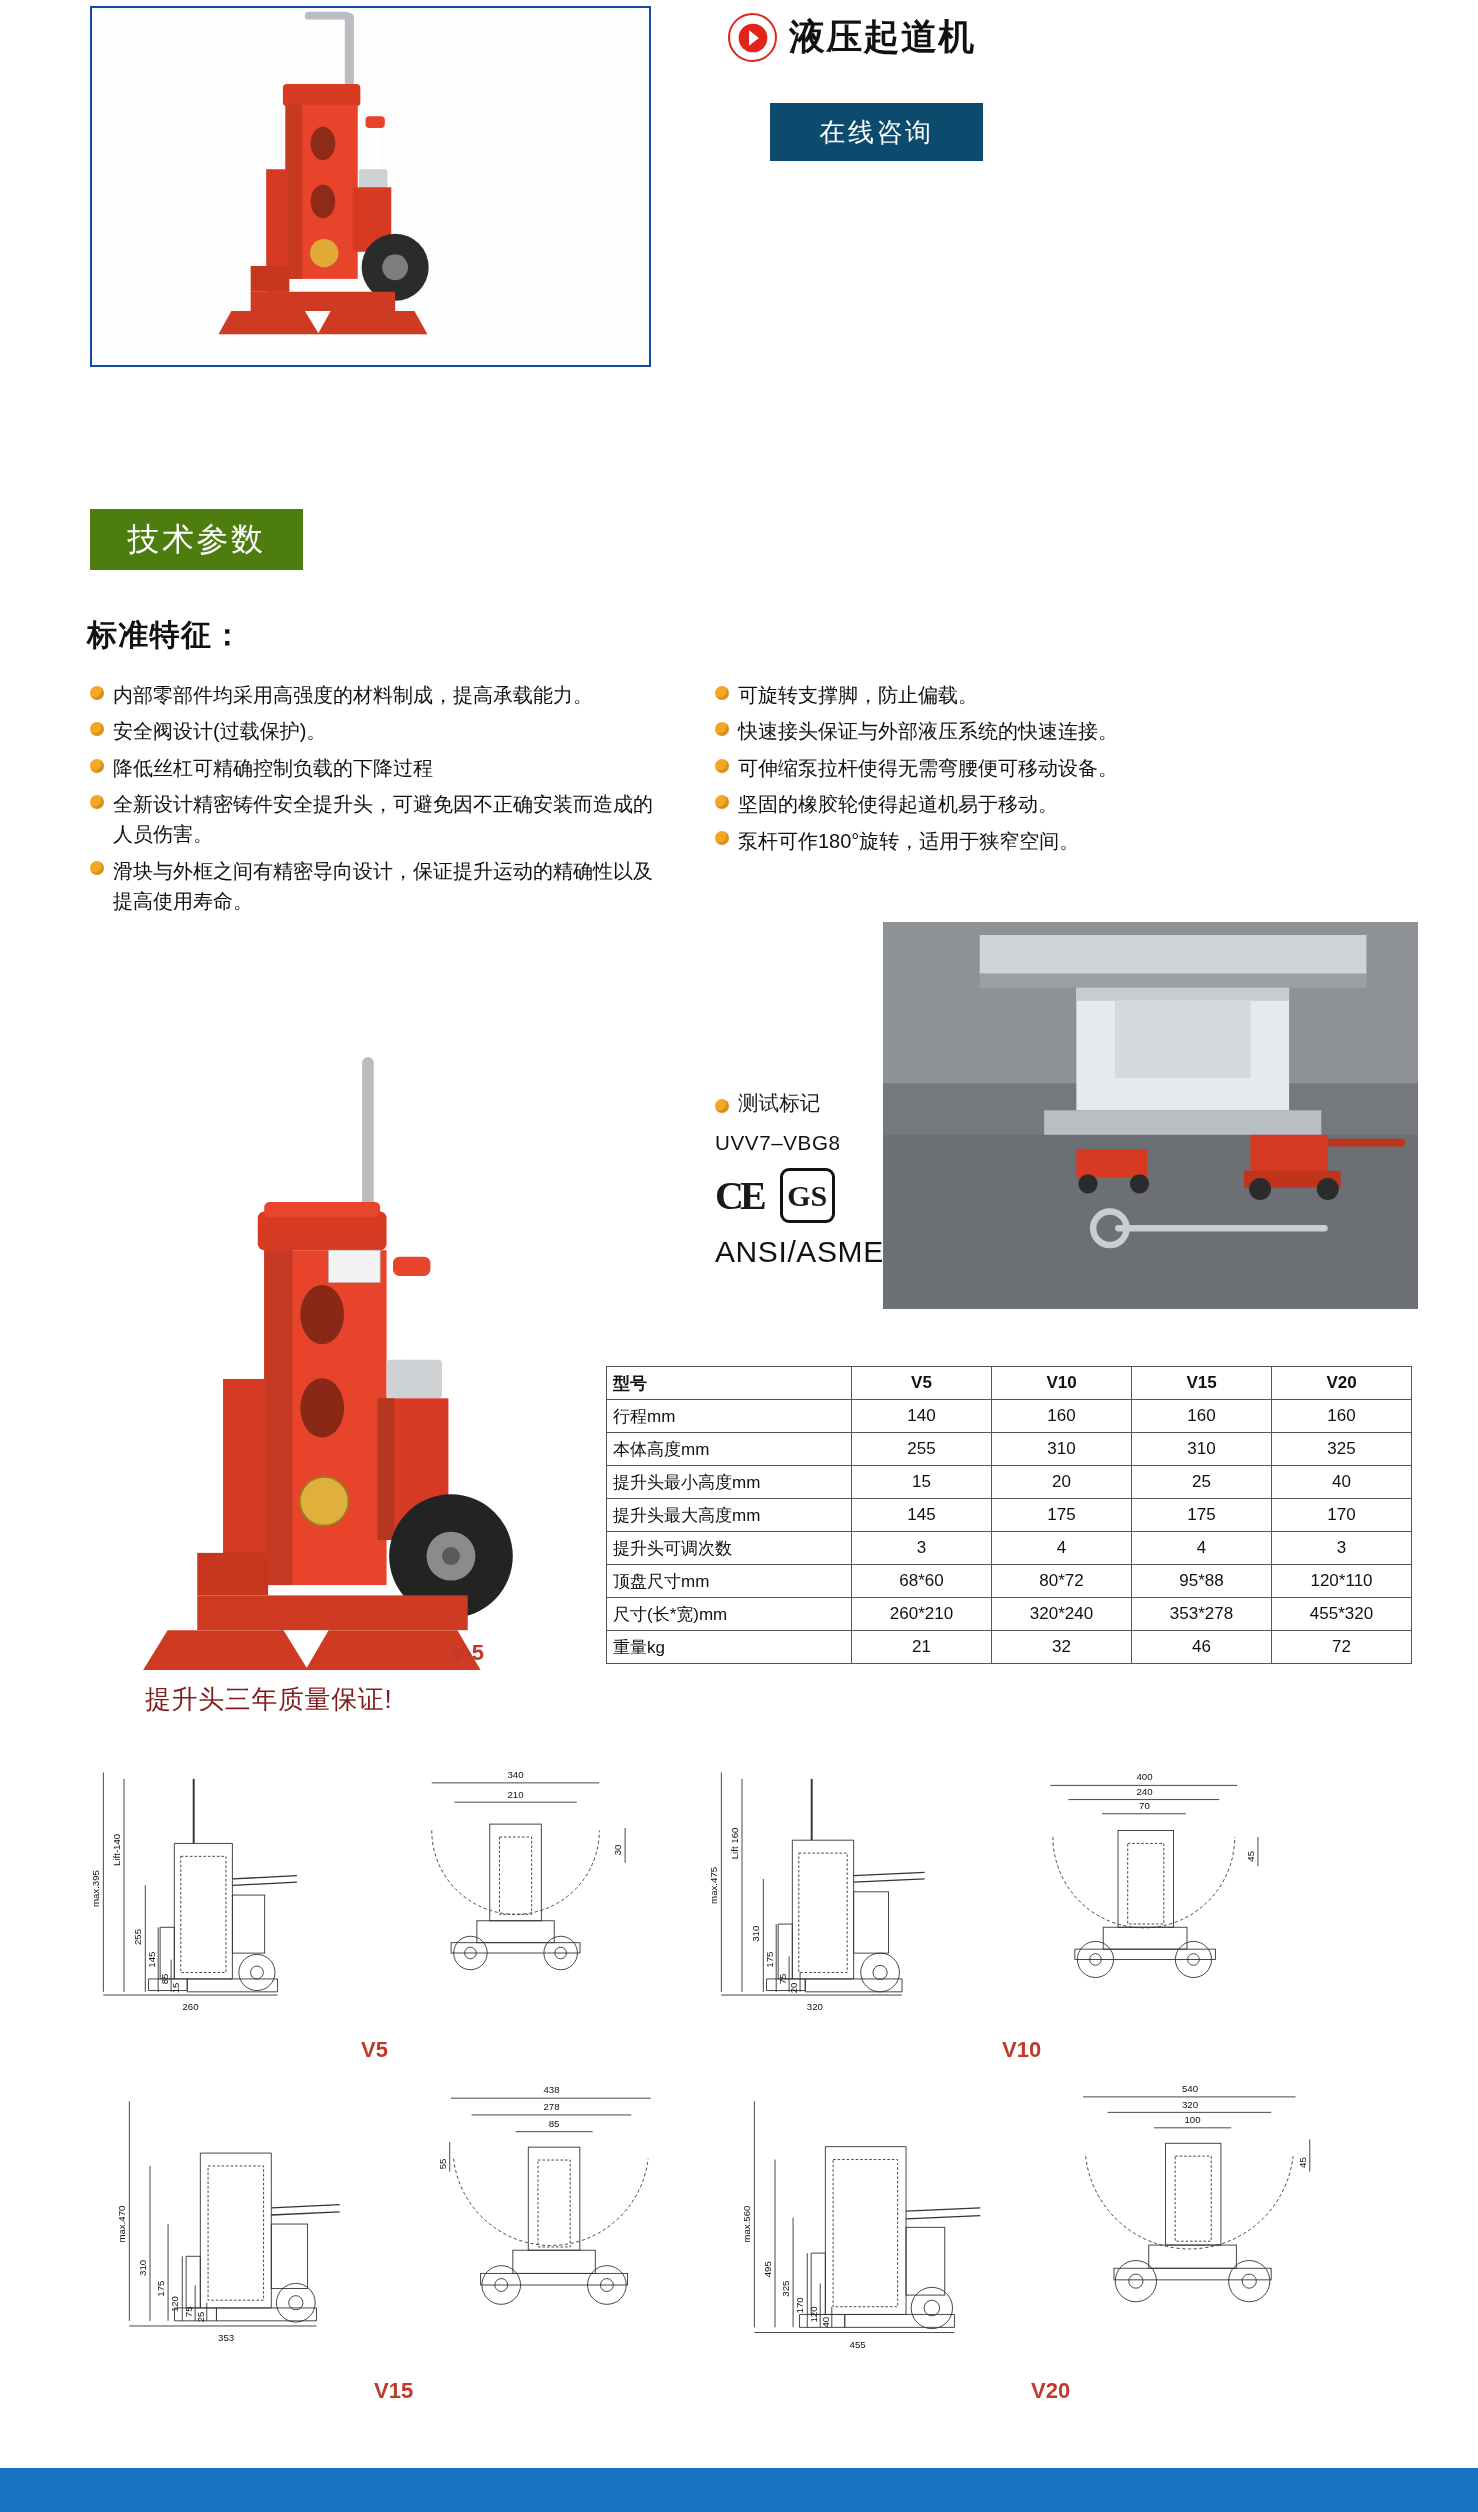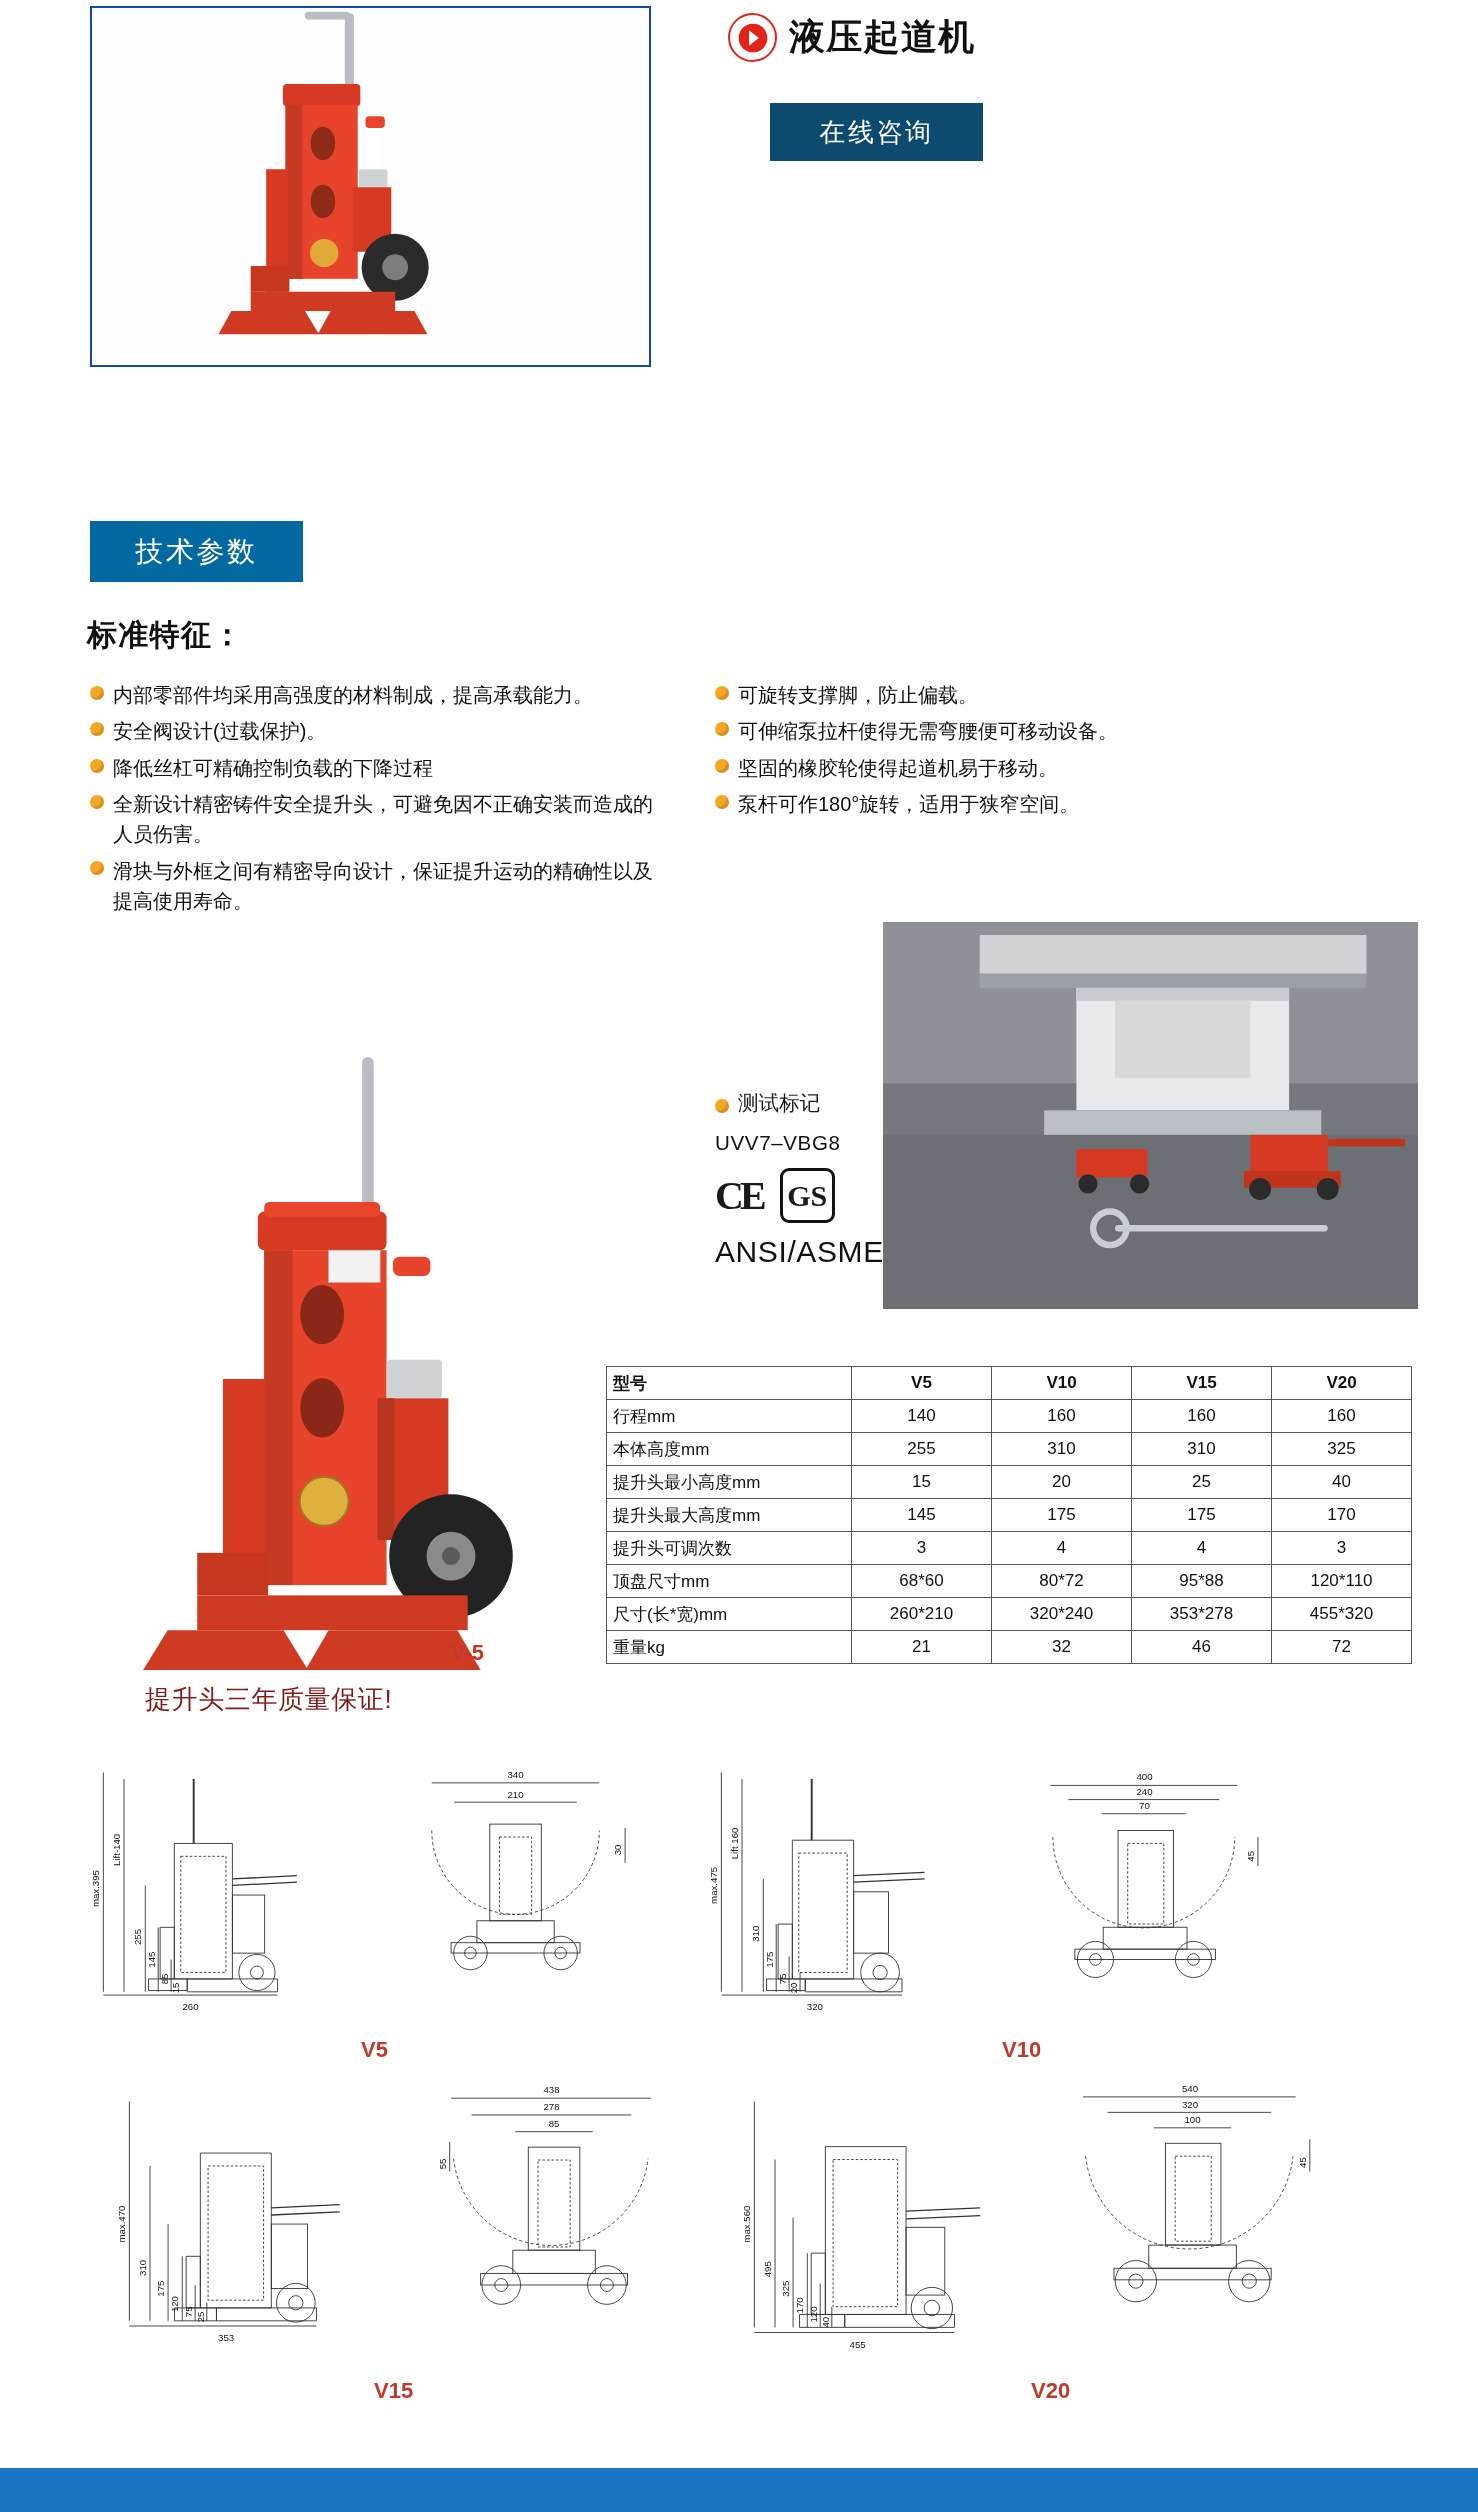--- a/index.html
+++ b/index.html
@@ -34,22 +34,22 @@
 
   .consult-btn {
     position:absolute; left:770px; top:103px; width:213px; height:58px;
     background:#0c4a6e; color:#ffffff; font-size:26px;
     display:flex; align-items:center; justify-content:center; letter-spacing:2.6px;
   }
 
   
   .section-banner {
     position:absolute; left:90px; top:509px; width:213px; height:61px;
-    background:#0369a1; color:#fff; font-size:28px; letter-spacing:2.6px;
-    display:flex; align-items:center; justify-content:center;margin-top:12px;
+    background:#4d7c0f; color:#fff; font-size:32px; letter-spacing:2.6px;
+    display:flex; align-items:center; justify-content:center;
   }
 
   
   .std-title {
     position:absolute; left:87px; top:615px;
     font-size:30px; font-weight:bold; color:#111; letter-spacing:1.3px;
   }
 
   .feat-col { position:absolute; font-size:20px; line-height:1.5; color:#111; }
   .feat-col.left  { left:90px;  top:680px; width:580px; }
@@ -193,20 +193,24 @@
   <div class="feat-item">
     <span class="bullet"></span>
     <span class="feat-text">滑块与外框之间有精密导向设计，保证提升运动的精确性以及提高使用寿命。</span>
   </div>
 </div>
 
 <div class="feat-col right">
   <div class="feat-item">
     <span class="bullet"></span>
     <span class="feat-text">可旋转支撑脚，防止偏载。</span>
+  </div>
+  <div class="feat-item">
+    <span class="bullet"></span>
+    <span class="feat-text">快速接头保证与外部液压系统的快速连接。</span>
   </div>
   <div class="feat-item">
     <span class="bullet"></span>
     <span class="feat-text">可伸缩泵拉杆使得无需弯腰便可移动设备。</span>
   </div>
   <div class="feat-item">
     <span class="bullet"></span>
     <span class="feat-text">坚固的橡胶轮使得起道机易于移动。</span>
   </div>
   <div class="feat-item">

